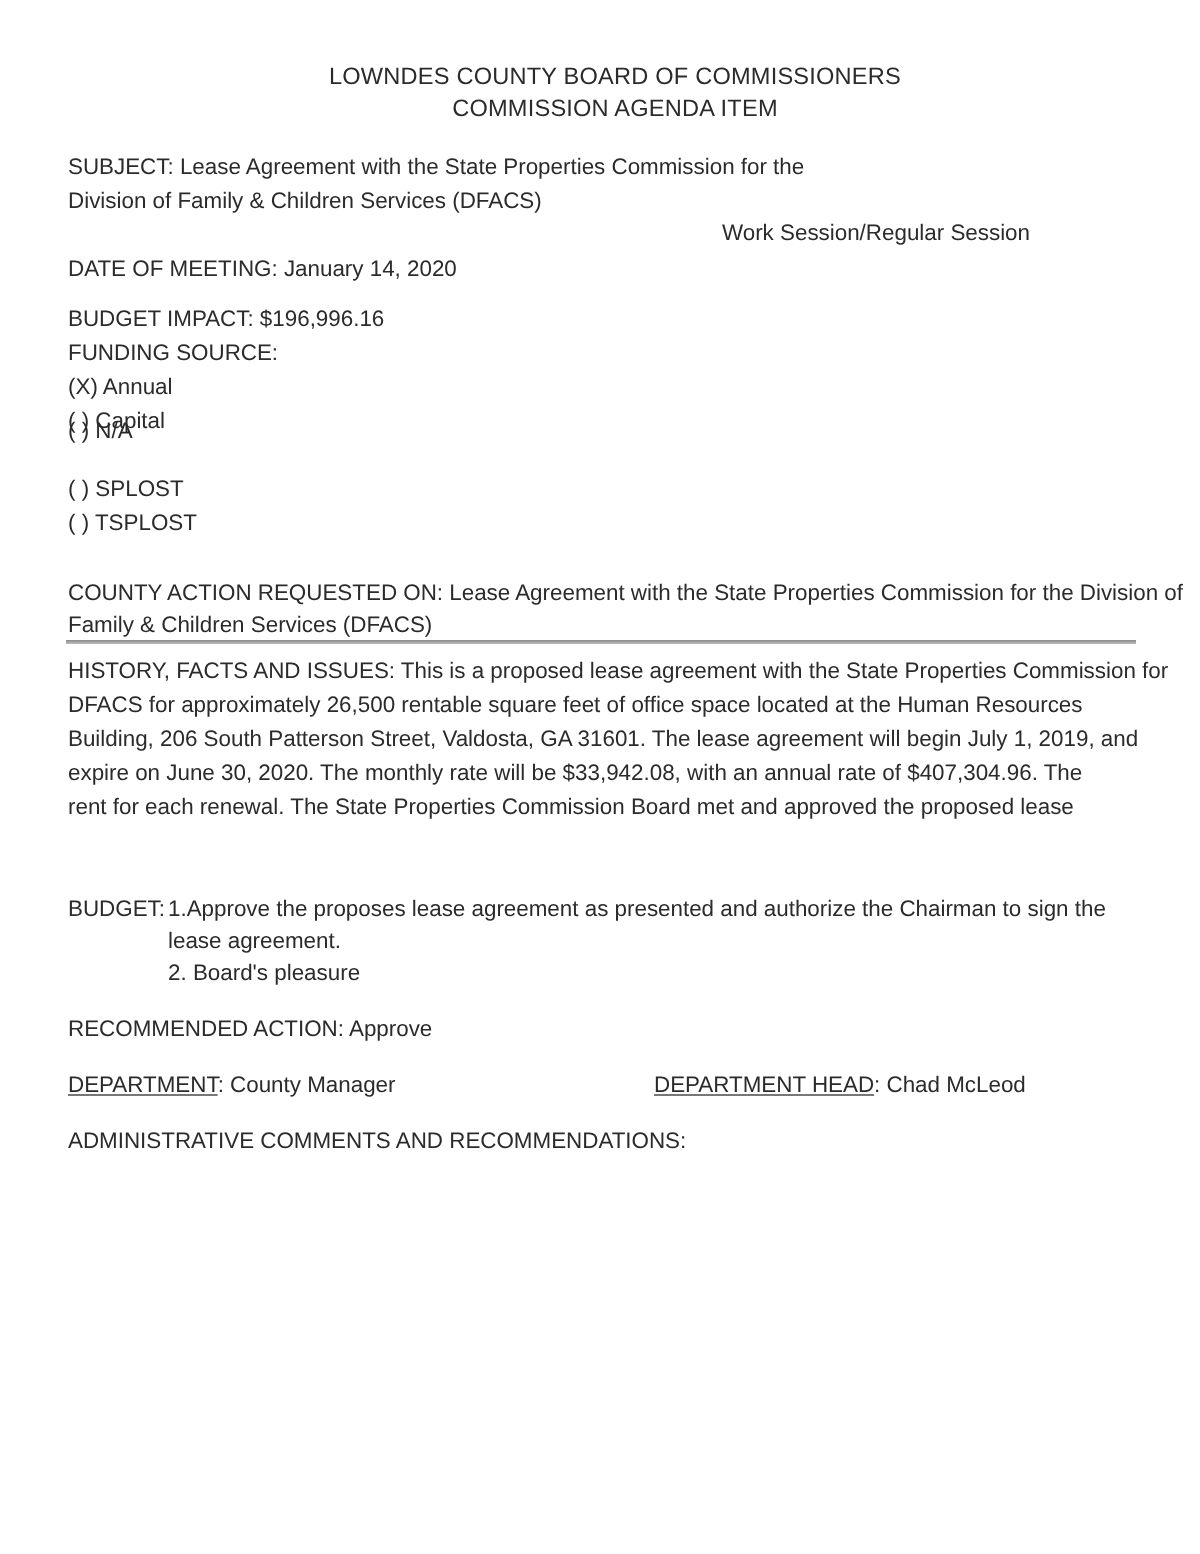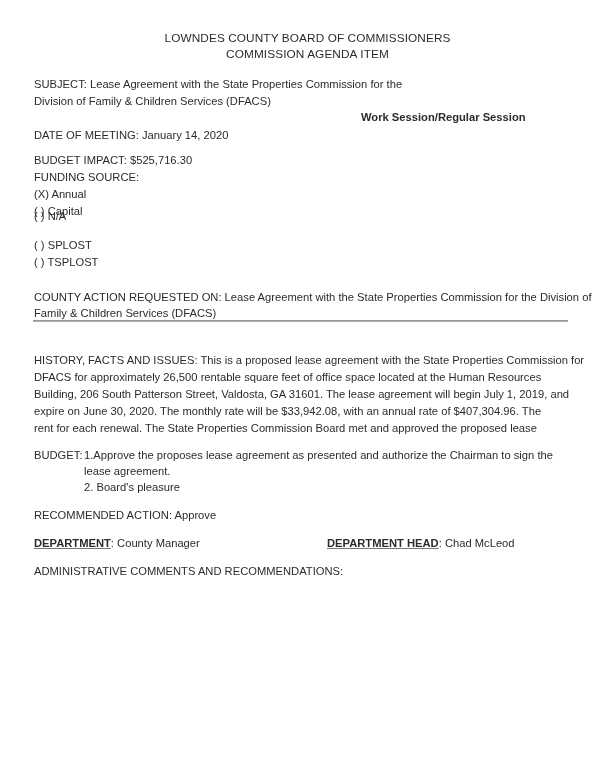--- a/index.html
+++ b/index.html
@@ -18,53 +18,52 @@
     }
     .abs { position: absolute; white-space: nowrap; }
     .header {
       position: absolute;
       left: 0; width: 600px;
       text-align: center;
       font-size: 11.8px;
       letter-spacing: 0.1px;
       padding-left: 15px;
     }
-    .u { text-decoration: underline; text-decoration-color: #777; font-weight: bold; }
+    .u { text-decoration: underline; text-decoration-color: #777; }
     .hr {
       position: absolute;
       left: 33px;
       width: 535px;
       top: 320px;
       height: 2px;
       background: linear-gradient(#8a8a8a, #bcbcbc);
     }
     .para {
       position: absolute;
       left: 34px;
       width: 540px;
       white-space: normal;
       line-height: 17px;
-      margin-top: 24px;
     }
     .para .line { display: block; white-space: nowrap; }
   </style>
 </head>
 <body>
 
 <div class="header" style="top:30px;">LOWNDES COUNTY BOARD OF COMMISSIONERS</div>
 <div class="header" style="top:46px;">COMMISSION AGENDA ITEM</div>
 
 <div class="abs" style="left:34px; top:76px;">SUBJECT: Lease Agreement with the State Properties Commission for the</div>
 <div class="abs" style="left:34px; top:93px;">Division of Family &amp; Children Services (DFACS)</div>
 
-<div class="abs" style="left:361px; top:109px;font-weight:bold;">Work Session/Regular Session</div>
+<div class="abs" style="left:361px; top:109px;">Work Session/Regular Session</div>
 
 <div class="abs" style="left:34px; top:127px;">DATE OF MEETING: January 14, 2020</div>
 
-<div class="abs" style="left:34px; top:152px;">BUDGET IMPACT: $525,716.30</div>
+<div class="abs" style="left:34px; top:152px;">BUDGET IMPACT: $196,996.16</div>
 <div class="abs" style="left:34px; top:169px;">FUNDING SOURCE:</div>
 
 <div class="abs" style="left:34px; top:186px;">
   <span>(X)</span>
   <span>Annual</span>
 </div>
 <div class="abs" style="left:34px; top:203px;">
   <span>( )</span>
   <span>Capital</span>
 </div>

